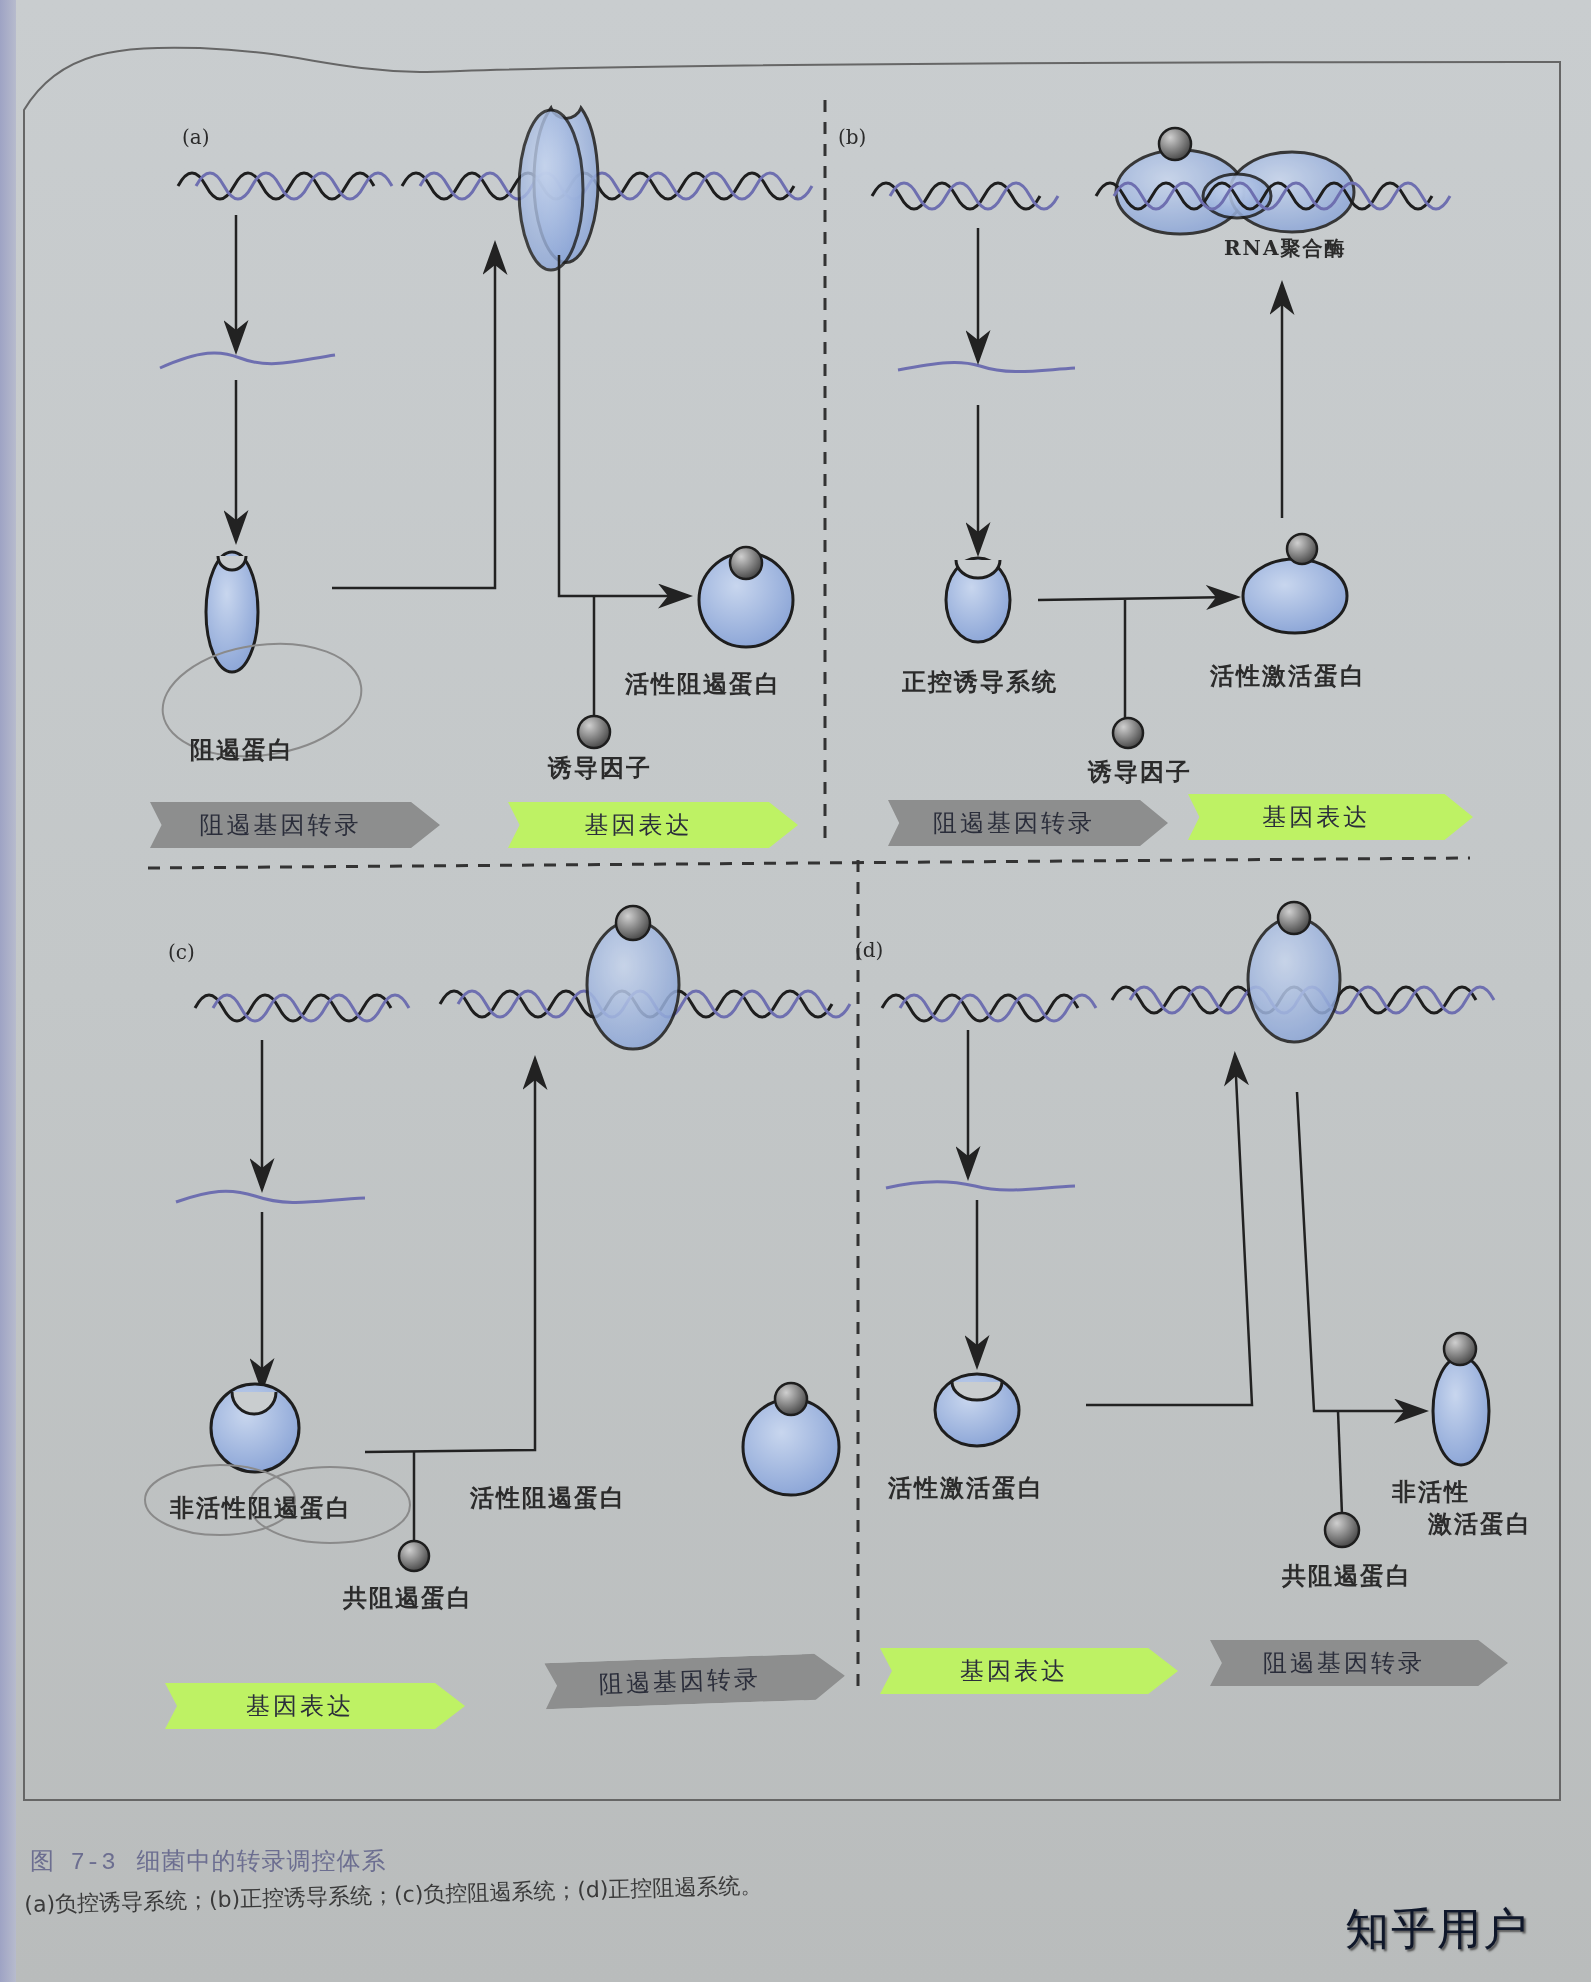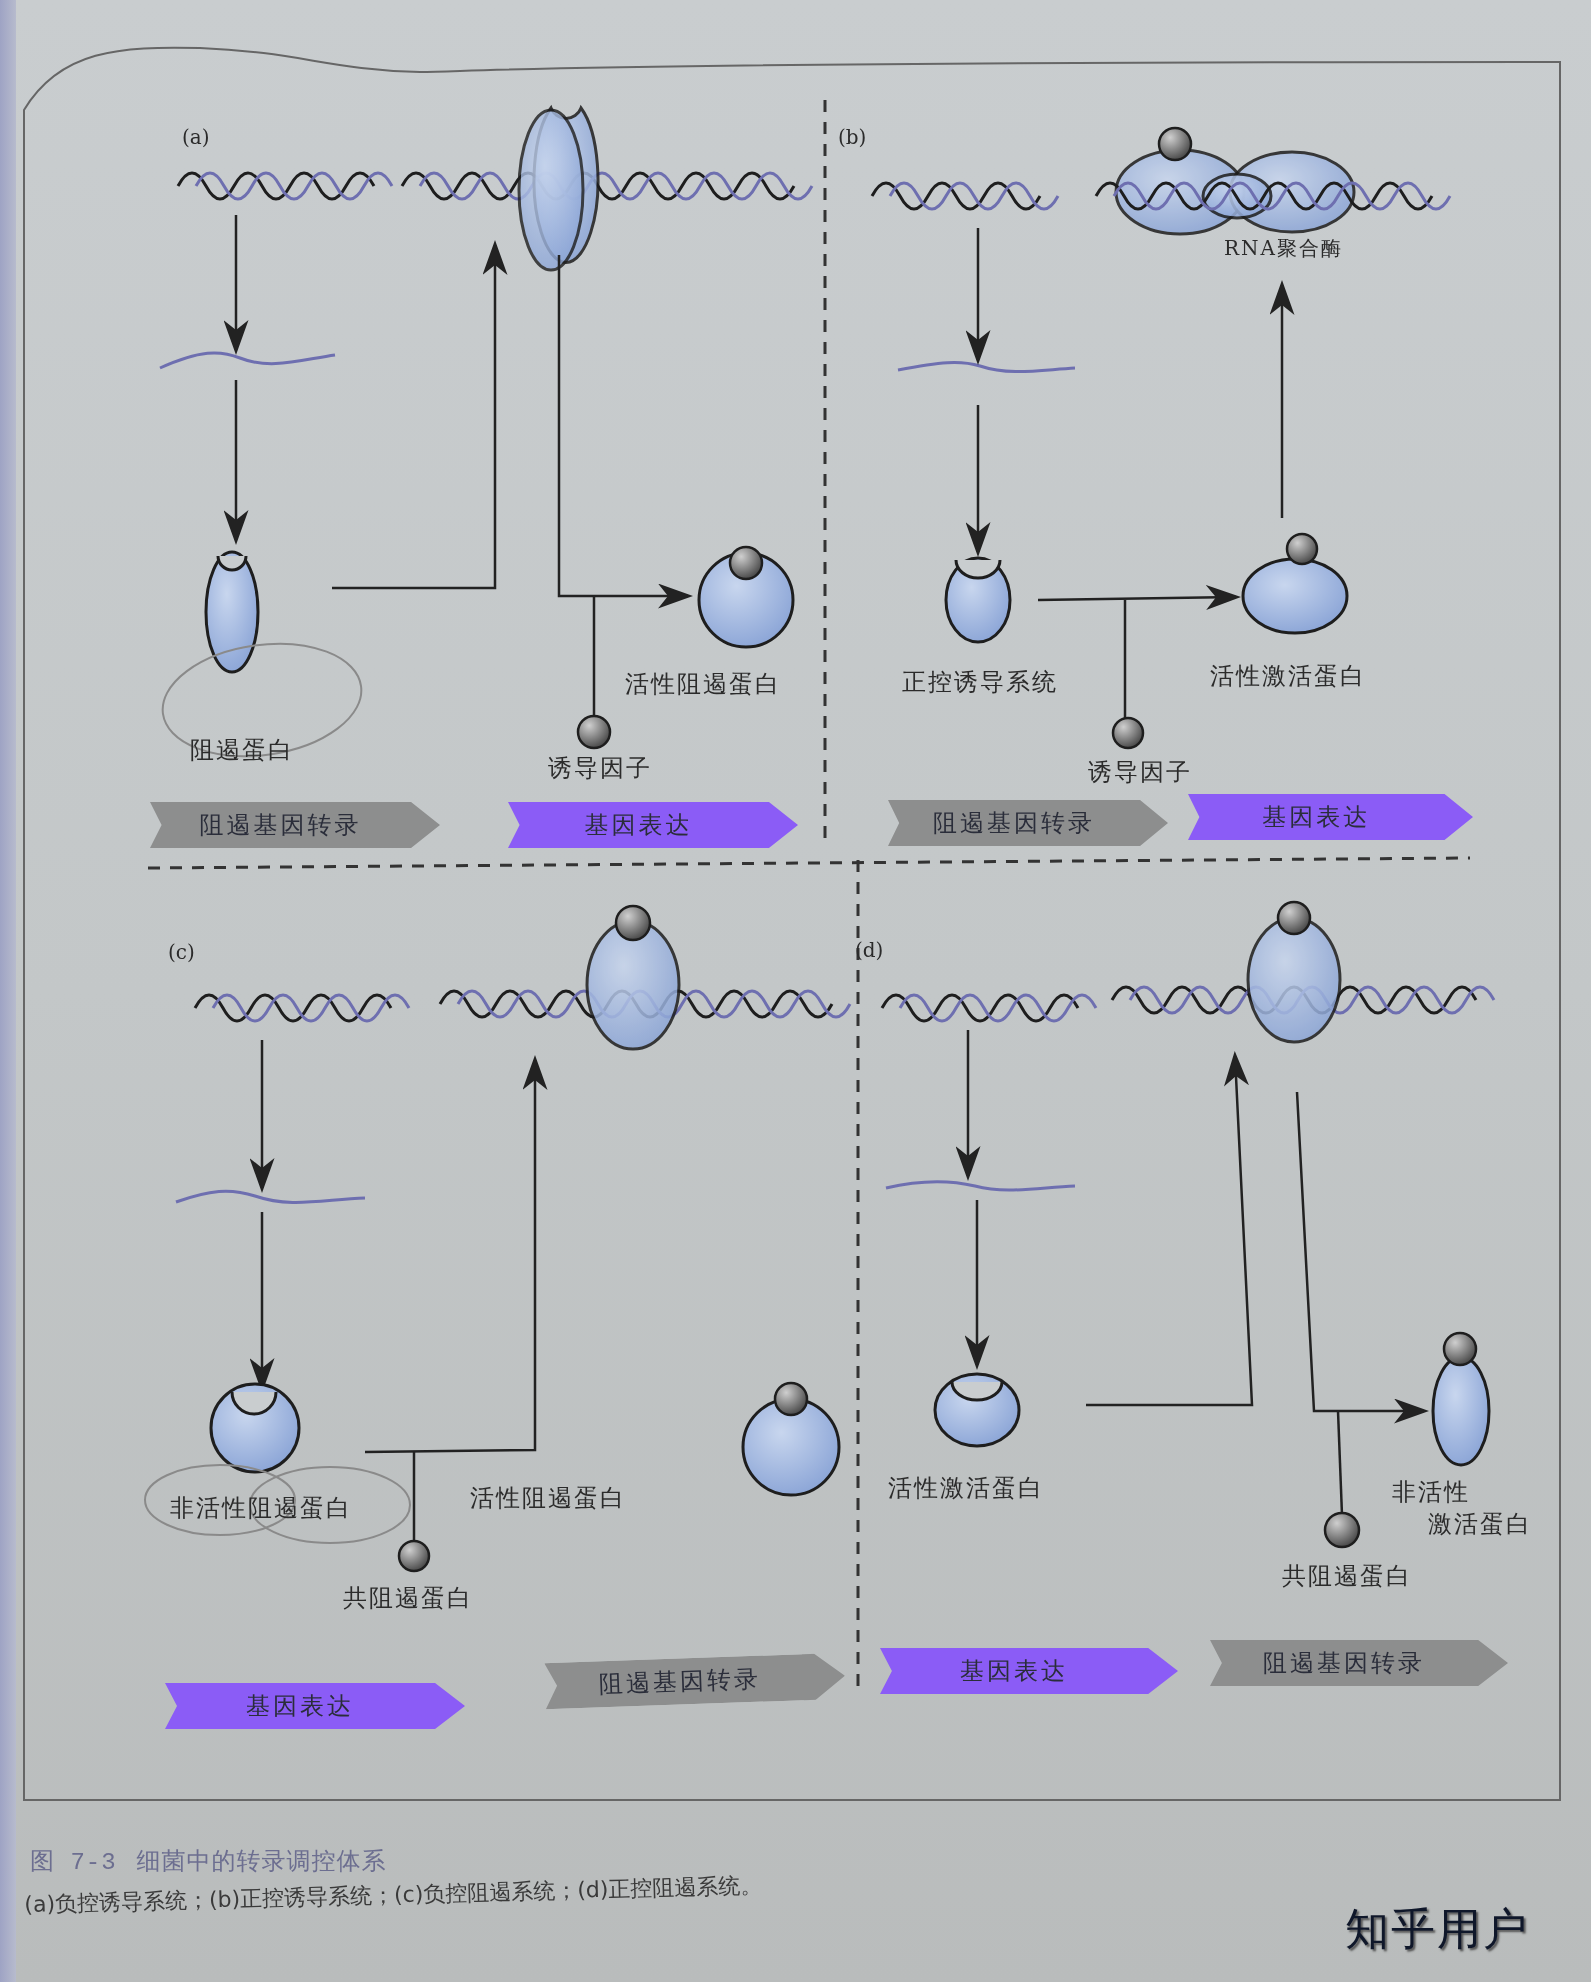--- a/index.html
+++ b/index.html
@@ -4,26 +4,26 @@
 <style>
   html, body { margin:0; padding:0; }
   body {
     width:1591px; height:1982px; position:relative; overflow:hidden;
     background: linear-gradient(180deg,#c9cdcf 0%,#c3c7c8 50%,#b9bcbc 100%);
     font-family: "DejaVu Sans", "Liberation Sans", sans-serif;
   }
   .spine { position:absolute; left:0; top:0; width:16px; height:1982px;
     background: linear-gradient(90deg,#9ea3c4,#b7bbcd); }
   .figure-svg { position:absolute; left:0; top:0; }
-  .lbl { position:absolute; color:#2b2b2b; font-size:24px; letter-spacing:2px; white-space:nowrap; }
+  .lbl { position:absolute; color:#2b2b2b; font-size:24px; letter-spacing:2px; white-space:nowrap;font-weight:bold; }
   .panel-tag { position:absolute; color:#2b2b2b; font-family:"DejaVu Serif","Liberation Serif",serif; font-size:20px; }
   .arrow-band { position:absolute; height:46px; display:flex; align-items:center; justify-content:center;
     font-size:24px; letter-spacing:3px; color:#2a2d3a; }
   .arrow-band.gray { background:#8d8e8e; clip-path: polygon(0 0, 86% 0, 86% -20%, 100% 50%, 86% 120%, 86% 100%, 0 100%, 4% 50%); }
-  .arrow-band.blue { background:#8b5cf6; clip-path: polygon(0 0, 86% 0, 86% -20%, 100% 50%, 86% 120%, 86% 100%, 0 100%, 4% 50%); }
+  .arrow-band.blue { background:#bef264; clip-path: polygon(0 0, 86% 0, 86% -20%, 100% 50%, 86% 120%, 86% 100%, 0 100%, 4% 50%); }
   .arrow-band span { padding-right:10%; }
   .caption-title { position:absolute; left:30px; top:1845px; font-size:24px; color:#6c6e90; letter-spacing:1px; }
   .caption-title .num { margin-right:20px;font-family:Liberation Mono, monospace; }
   .caption-body { position:absolute; left:24px; top:1890px; font-size:22px; color:#3a3a3a; transform:rotate(-1.5deg); transform-origin:left top; }
   .watermark { position:absolute; left:1345px; top:1900px; font-size:44px; color:#0f172a; text-shadow:2px 2px 2px #555; letter-spacing:2px; }
 </style>
 </head>
 <body>
 
 <div class="spine"></div>

